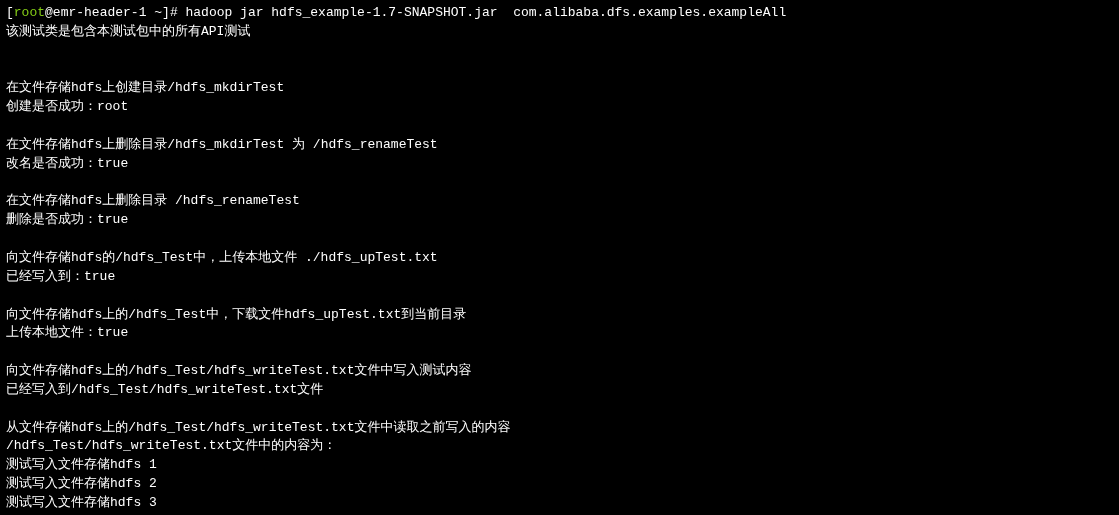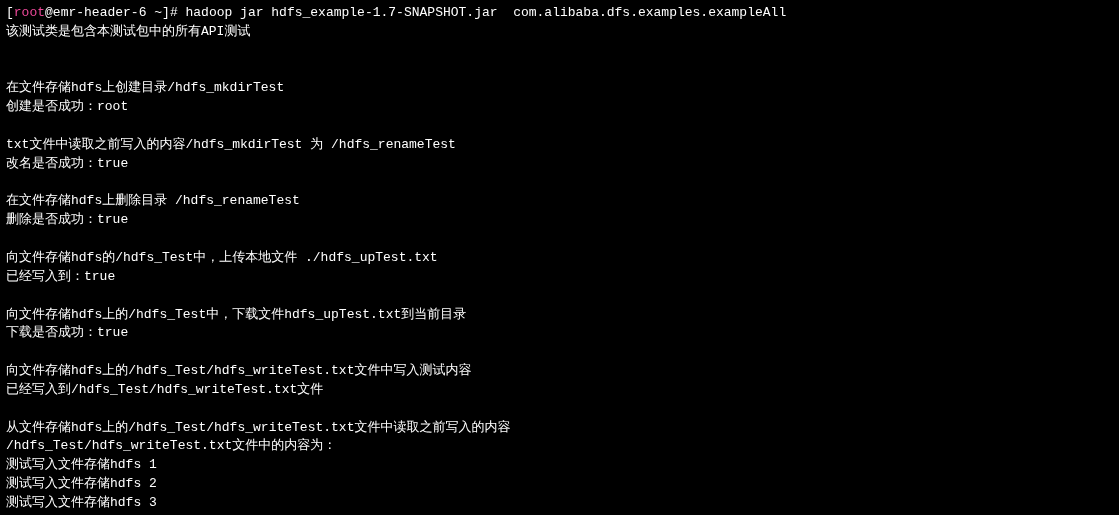--- a/index.html
+++ b/index.html
@@ -18,53 +18,53 @@
       height: 515px;
       overflow: hidden;
     }
     .line {
       white-space: pre;
     }
     .prompt-bracket {
       color: #ffffff;
     }
     .prompt-user {
-      color: #ec4899;
+      color: #84cc16;
     }
     .prompt-host {
       color: #ffffff;
     }
     .prompt-path {
       color: #ffffff;
     }
     .blank {
       height: 1.45em;
     }
   </style>
 </head>
 <body>
 
-<div class="line"><span class="prompt-bracket">[</span><span class="prompt-user">root</span><span class="prompt-host">@</span><span class="prompt-host">emr-header-6 </span><span class="prompt-path">~</span><span class="prompt-bracket">]# </span><span>hadoop jar hdfs_example-1.7-SNAPSHOT.jar  com.alibaba.dfs.examples.exampleAll</span></div>
+<div class="line"><span class="prompt-bracket">[</span><span class="prompt-user">root</span><span class="prompt-host">@</span><span class="prompt-host">emr-header-1 </span><span class="prompt-path">~</span><span class="prompt-bracket">]# </span><span>hadoop jar hdfs_example-1.7-SNAPSHOT.jar  com.alibaba.dfs.examples.exampleAll</span></div>
 <div class="line">该测试类是包含本测试包中的所有API测试</div>
 <div class="blank"></div>
 <div class="blank"></div>
 <div class="line">在文件存储hdfs上创建目录/hdfs_mkdirTest</div>
 <div class="line">创建是否成功：root</div>
 <div class="blank"></div>
-<div class="line">txt文件中读取之前写入的内容/hdfs_mkdirTest 为 /hdfs_renameTest</div>
+<div class="line">在文件存储hdfs上删除目录/hdfs_mkdirTest 为 /hdfs_renameTest</div>
 <div class="line">改名是否成功：true</div>
 <div class="blank"></div>
 <div class="line">在文件存储hdfs上删除目录 /hdfs_renameTest</div>
 <div class="line">删除是否成功：true</div>
 <div class="blank"></div>
 <div class="line">向文件存储hdfs的/hdfs_Test中，上传本地文件 ./hdfs_upTest.txt</div>
 <div class="line">已经写入到：true</div>
 <div class="blank"></div>
 <div class="line">向文件存储hdfs上的/hdfs_Test中，下载文件hdfs_upTest.txt到当前目录</div>
-<div class="line">下载是否成功：true</div>
+<div class="line">上传本地文件：true</div>
 <div class="blank"></div>
 <div class="line">向文件存储hdfs上的/hdfs_Test/hdfs_writeTest.txt文件中写入测试内容</div>
 <div class="line">已经写入到/hdfs_Test/hdfs_writeTest.txt文件</div>
 <div class="blank"></div>
 <div class="line">从文件存储hdfs上的/hdfs_Test/hdfs_writeTest.txt文件中读取之前写入的内容</div>
 <div class="line">/hdfs_Test/hdfs_writeTest.txt文件中的内容为：</div>
 <div class="line">测试写入文件存储hdfs 1</div>
 <div class="line">测试写入文件存储hdfs 2</div>
 <div class="line">测试写入文件存储hdfs 3</div>
 <div class="blank"></div>

